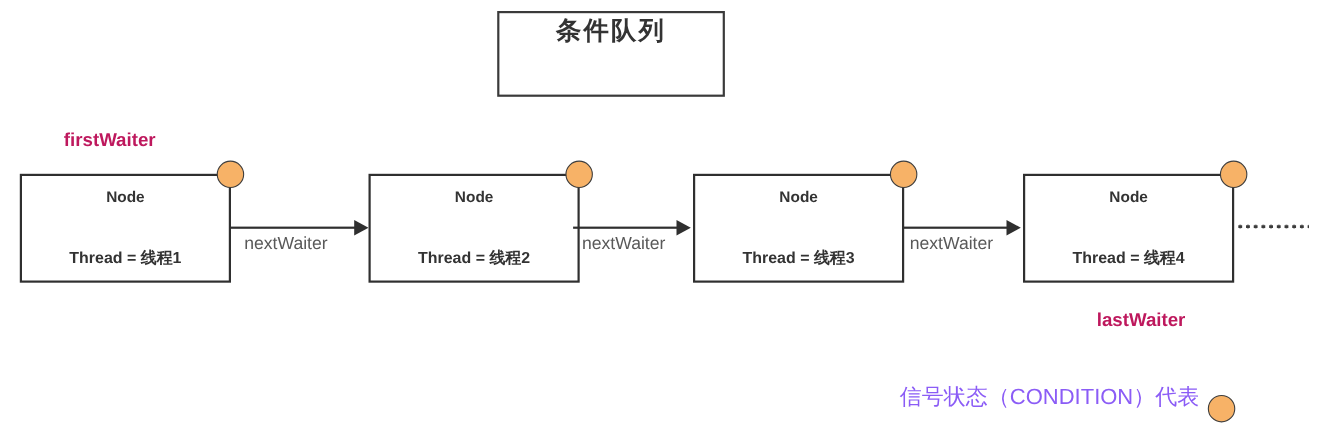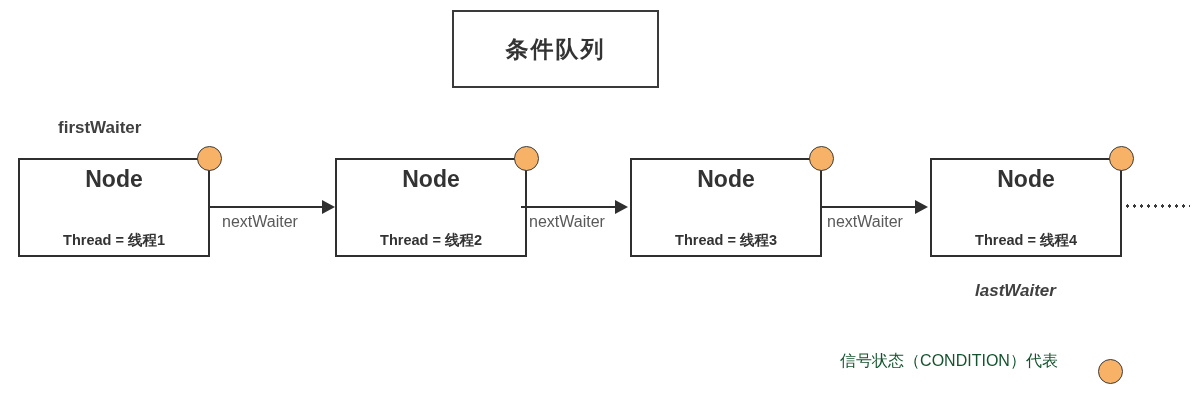--- a/index.html
+++ b/index.html
@@ -26,21 +26,21 @@
   .title-box {
     position: absolute;
     left: 452px;
     top: 10px;
     width: 207px;
     height: 78px;
     box-sizing: border-box;
     border: 2px solid #3a3a3a;
     background: #ffffff;
     display: flex;
-    align-items: center;
+    align-items: flex-start;
     justify-content: center;
   }
   .title-text {
     font-size: 23px;
     font-weight: bold;
     letter-spacing: 2px;
     color: #333333;
     white-space: nowrap;
   }
 
@@ -52,21 +52,21 @@
     height: 99px;
     box-sizing: border-box;
     border: 2px solid #2f2f2f;
     background: #ffffff;
     display: flex;
     flex-direction: column;
     align-items: center;
     justify-content: center;
   }
   .node-title {
-    font-size: 23px;
+    font-size: 14px;
     font-weight: bold;
     color: #333333;
     line-height: 1.15;
     margin-bottom: 3px;
   }
   .node-sub {
     font-size: 14.5px;
     font-weight: bold;
     color: #333333;
     line-height: 1.15;
@@ -109,25 +109,25 @@
     color: #595959;
     white-space: nowrap;
     margin-top: 32px;
   }
 
   
   .ptr-label {
     position: absolute;
     font-size: 17px;
     font-weight: bold;
-    color: #404040;
+    color: #be185d;
     white-space: nowrap;
   }
   .ptr-first { left: 58px;  top: 118px; }
-  .ptr-last  { left: 975px; top: 281px; font-style: italic; }
+  .ptr-last  { left: 997px; top: 281px; }
 
   
   .dotted-tail {
     position: absolute;
     left: 1124px;
     top: 204px;
     width: 66px;
     height: 4px;
     background-image: radial-gradient(circle, #3a3a3a 1.6px, rgba(0,0,0,0) 1.7px);
     background-size: 7px 4px;
@@ -142,22 +142,22 @@
     top: 350px;
     width: 300px;
     height: 48px;
   }
   .legend-text {
     position: absolute;
     left: 0;
     top: 0;
     width: 262px;
     text-align: center;
-    font-size: 16px;
-    color: #14532d;
+    font-size: 20px;
+    color: #8b5cf6;
     line-height: 22px;
   }
   .legend-line { display: block; white-space: nowrap; }
   .legend-dot {
     position: absolute;
     left: 280px;
     top: 9px;
     width: 25px;
     height: 25px;
     border-radius: 50%;

